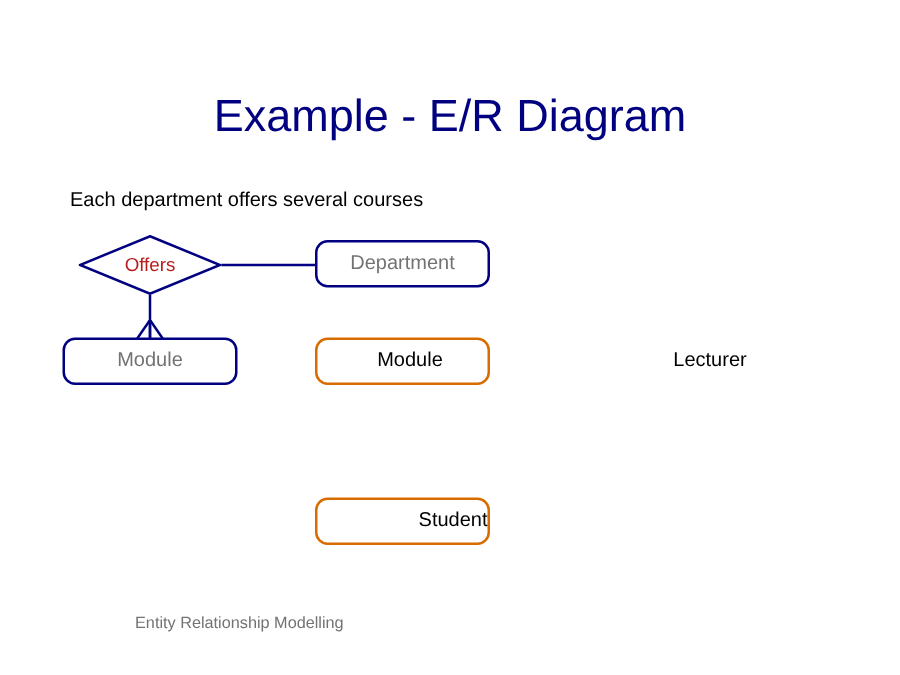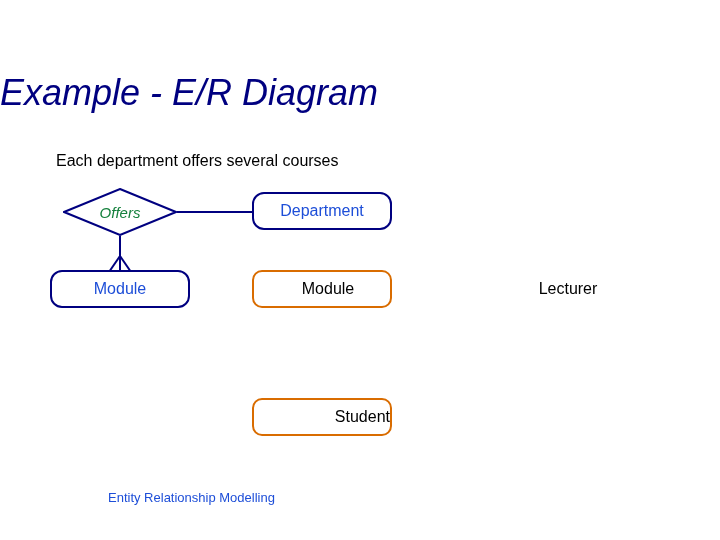--- a/index.html
+++ b/index.html
@@ -8,57 +8,56 @@
     width: 720px; height: 540px;
     background: #ffffff;
     font-family: Verdana, Geneva, sans-serif;
     position: relative;
     overflow: hidden;
   }
   .title {
     position: absolute;
     top: 72px;
     left: 0; right: 0;
-    text-align: left;
+    text-align: center;
     font-size: 36px;
     color: #000080;
     font-weight: 400;
-    font-style: italic;
   }
   .subtitle {
     position: absolute;
     top: 152px;
     left: 56px;
     font-size: 16px;
     color: #000000;
     font-family: Arial, sans-serif;
   }
   .footer {
     position: absolute;
     left: 108px;
     top: 490px;
     font-size: 13px;
     font-family: Arial, sans-serif;
-    color: #1d4ed8;
+    color: #737373;
   }
   
   .entity {
     position: absolute;
     width: 140px;
     height: 38px;
     border: 2px solid;
     border-radius: 10px;
     background: #ffffff;
     display: flex;
     align-items: center;
     justify-content: center;
     font-size: 16px;
     font-family: Arial, sans-serif;
   }
-  .entity.navy { border-color: #000080; color: #1d4ed8; border-radius: 12px; }
+  .entity.navy { border-color: #000080; color: #737373; }
   .entity.orange { border-color: #d96c00; color: #000000; }
   
   #e-department { left: 252px; top: 192px; }
   #e-course     { left: 50px;  top: 270px; }
   #e-module     { left: 252px; top: 270px; padding-left: 12px; }
   #e-lecturer   { left: 498px; top: 270px; border-width: 0; }
   #e-student    { left: 252px; top: 398px; justify-content: flex-end; }
 
   
   .rel-wrap {
@@ -67,22 +66,21 @@
     top: 188px;
     width: 114px;
     height: 48px;
   }
   .rel-text {
     position: absolute;
     left: 0; top: 0; width: 100%; height: 100%;
     display: flex; align-items: center; justify-content: center;
     font-size: 15px;
     font-family: Arial, sans-serif;
-    color: #15803d;
-    font-style: italic;
+    color: #b91c1c;
   }
 
   
   .hline {
     position: absolute;
     height: 0;
     border-top: 2px solid #000080;
   }
   .vline {
     position: absolute;

